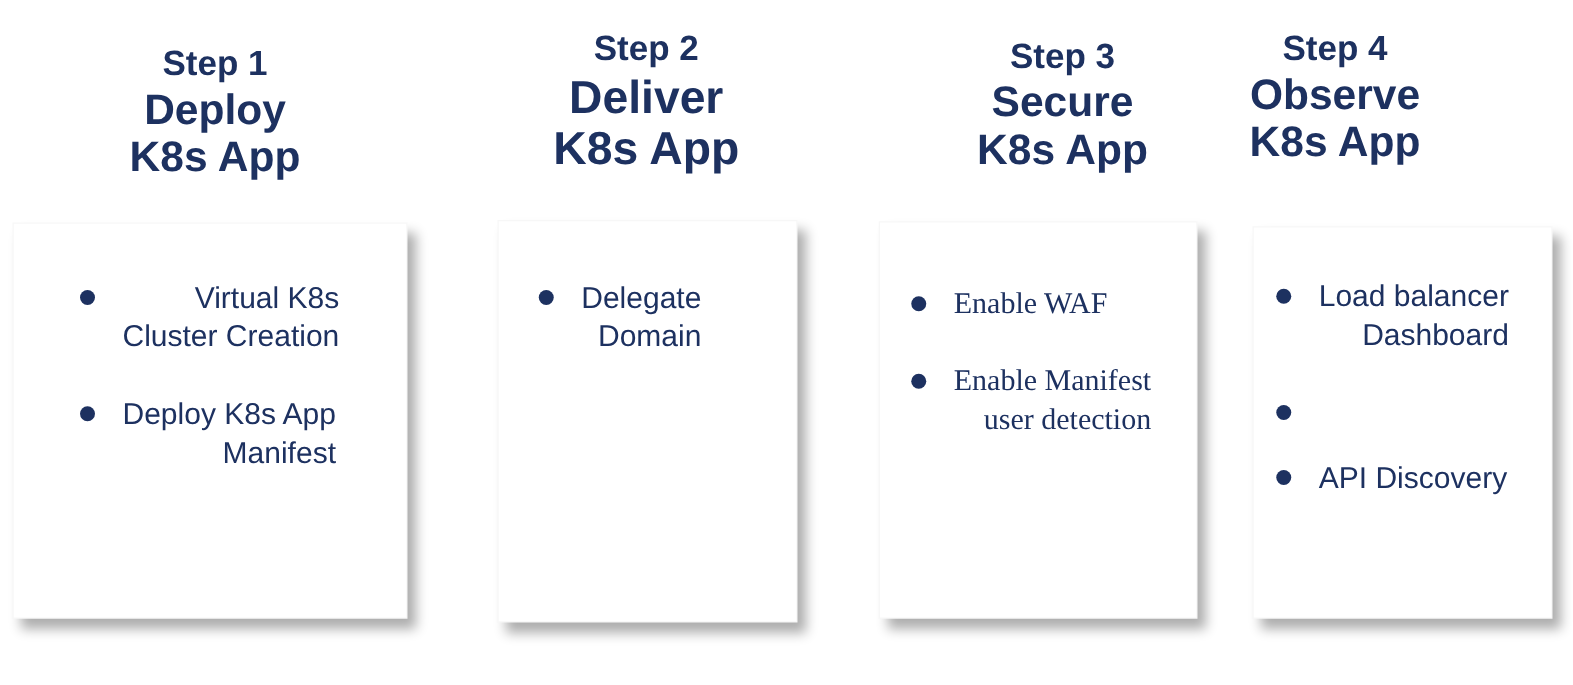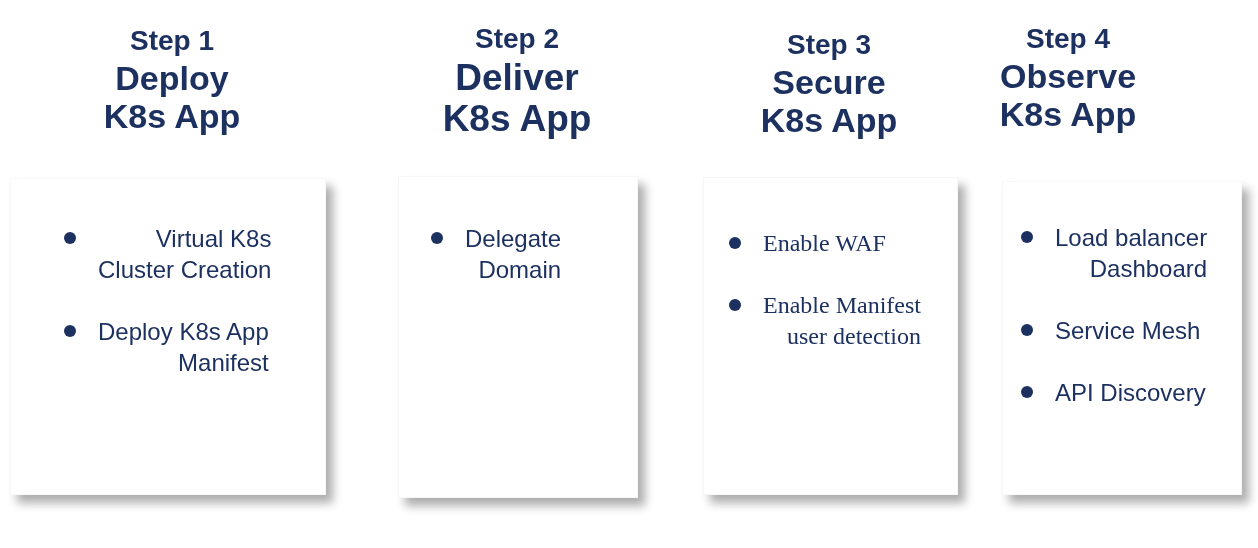--- a/index.html
+++ b/index.html
@@ -12,33 +12,33 @@
     width: 1258px; height: 548px;
     background: var(--page-bg);
     font-family: "Liberation Sans", sans-serif;
     overflow: hidden;
   }
   .canvas { position: relative; width: 1258px; height: 548px; }
 
   
   .header {
     position: absolute;
-    top: 22px;
+    top: 32px;
     width: 260px;
     text-align: center;
     color: var(--text-color);
     font-weight: 700;
   }
   .header .step { display: block; font-size: 28px; line-height: 37px; }
   .header .title-line { display: block; font-size: 34px; line-height: 38px; }
   .col2 .title-line { font-size: 37px; line-height: 41px; }
 
   .h-col1 { left: 42px; }
   .h-col2 { left: 387px; top: 20px; }
-  .h-col3 { left: 699px; top: 26px; }
+  .h-col3 { left: 720px; top: 26px; }
   .h-col4 { left: 938px; top: 20px; }
 
   
   .card {
     position: absolute;
     background: var(--card-bg);
     box-shadow: 7px 8px 9px rgba(0,0,0,0.32);
     border: 1px solid rgba(0,0,0,0.03);
   }
   .c-col1 { left: 10px;   top: 178px; width: 316px; height: 317px; padding: 44px 14px 14px 53px; }
@@ -137,24 +137,20 @@
     <ul class="items">
       <li class="item">
         <span class="dot"></span>
         <span class="item-text">
           <span class="line">Load balancer</span>
           <span class="line">Dashboard</span>
         </span>
       </li>
       <li class="item">
         <span class="dot"></span>
-        <span class="item-text">
-          <span class="line">Service Mesh</span>
-          <span class="line"></span>
-        </span>
       </li>
       <li class="item">
         <span class="dot"></span>
         <span class="item-text">
           <span class="line">API Discovery</span>
           <span class="line"></span>
         </span>
       </li>
     </ul>
   </div>

